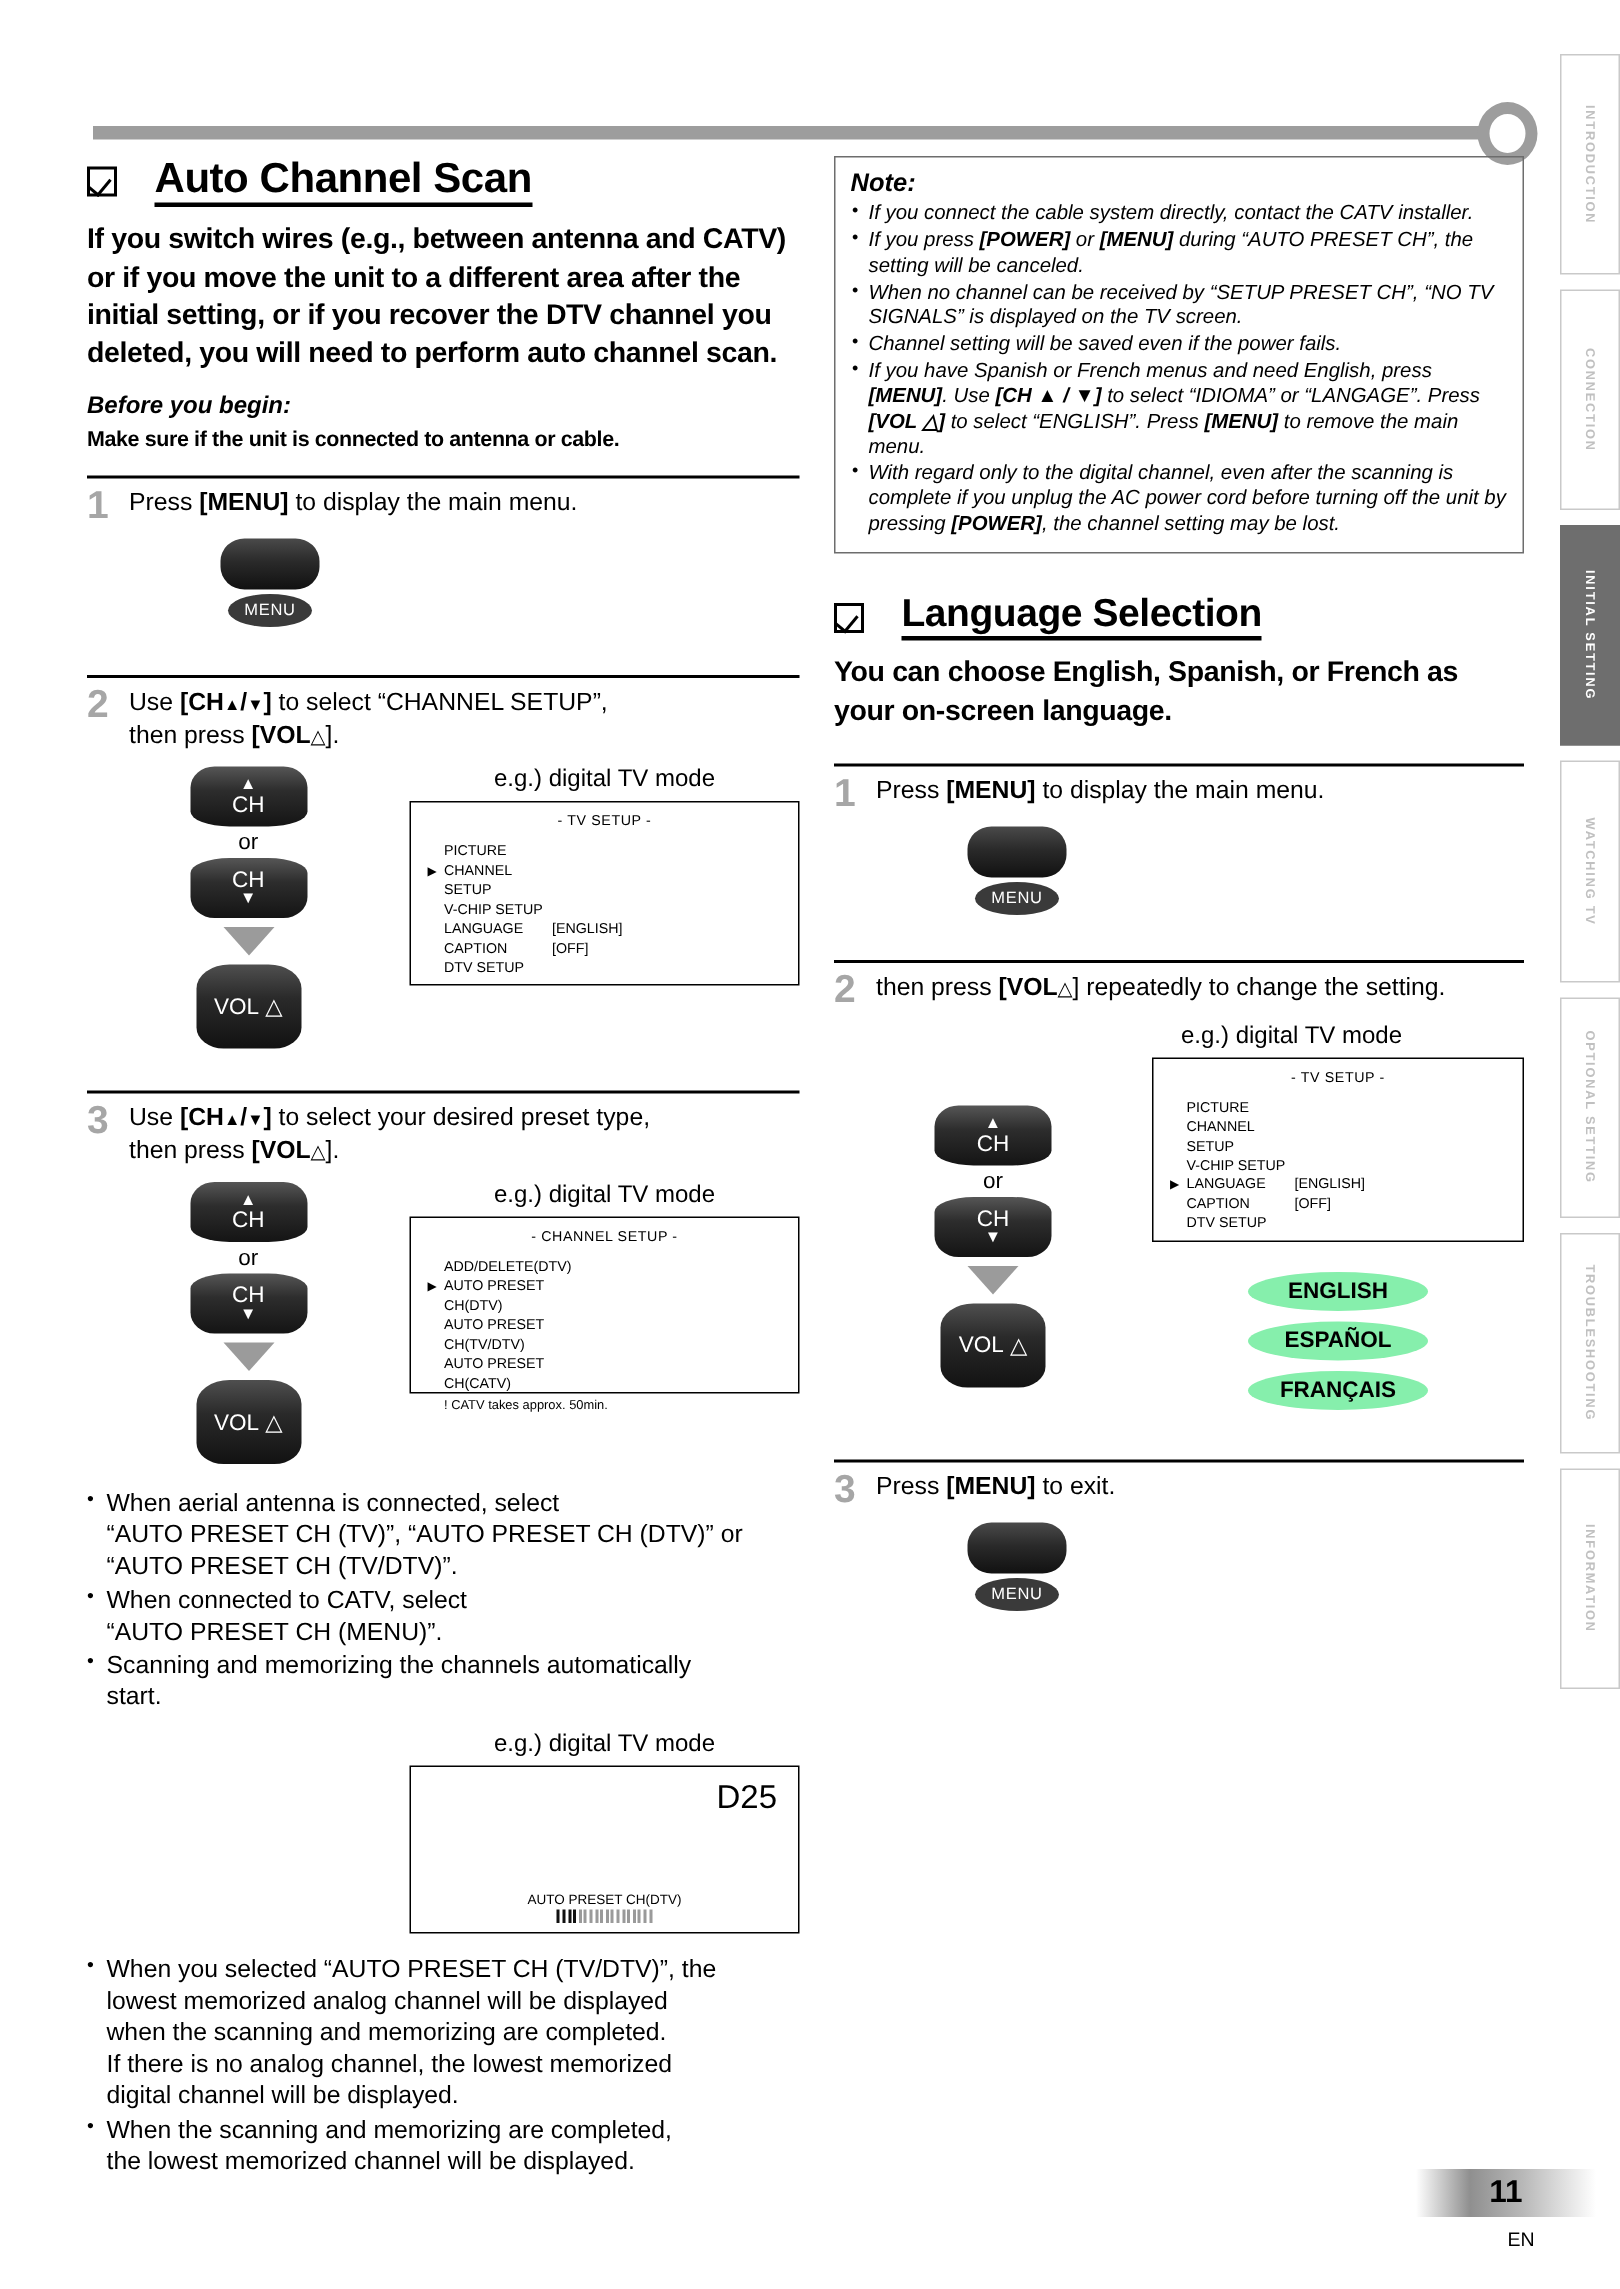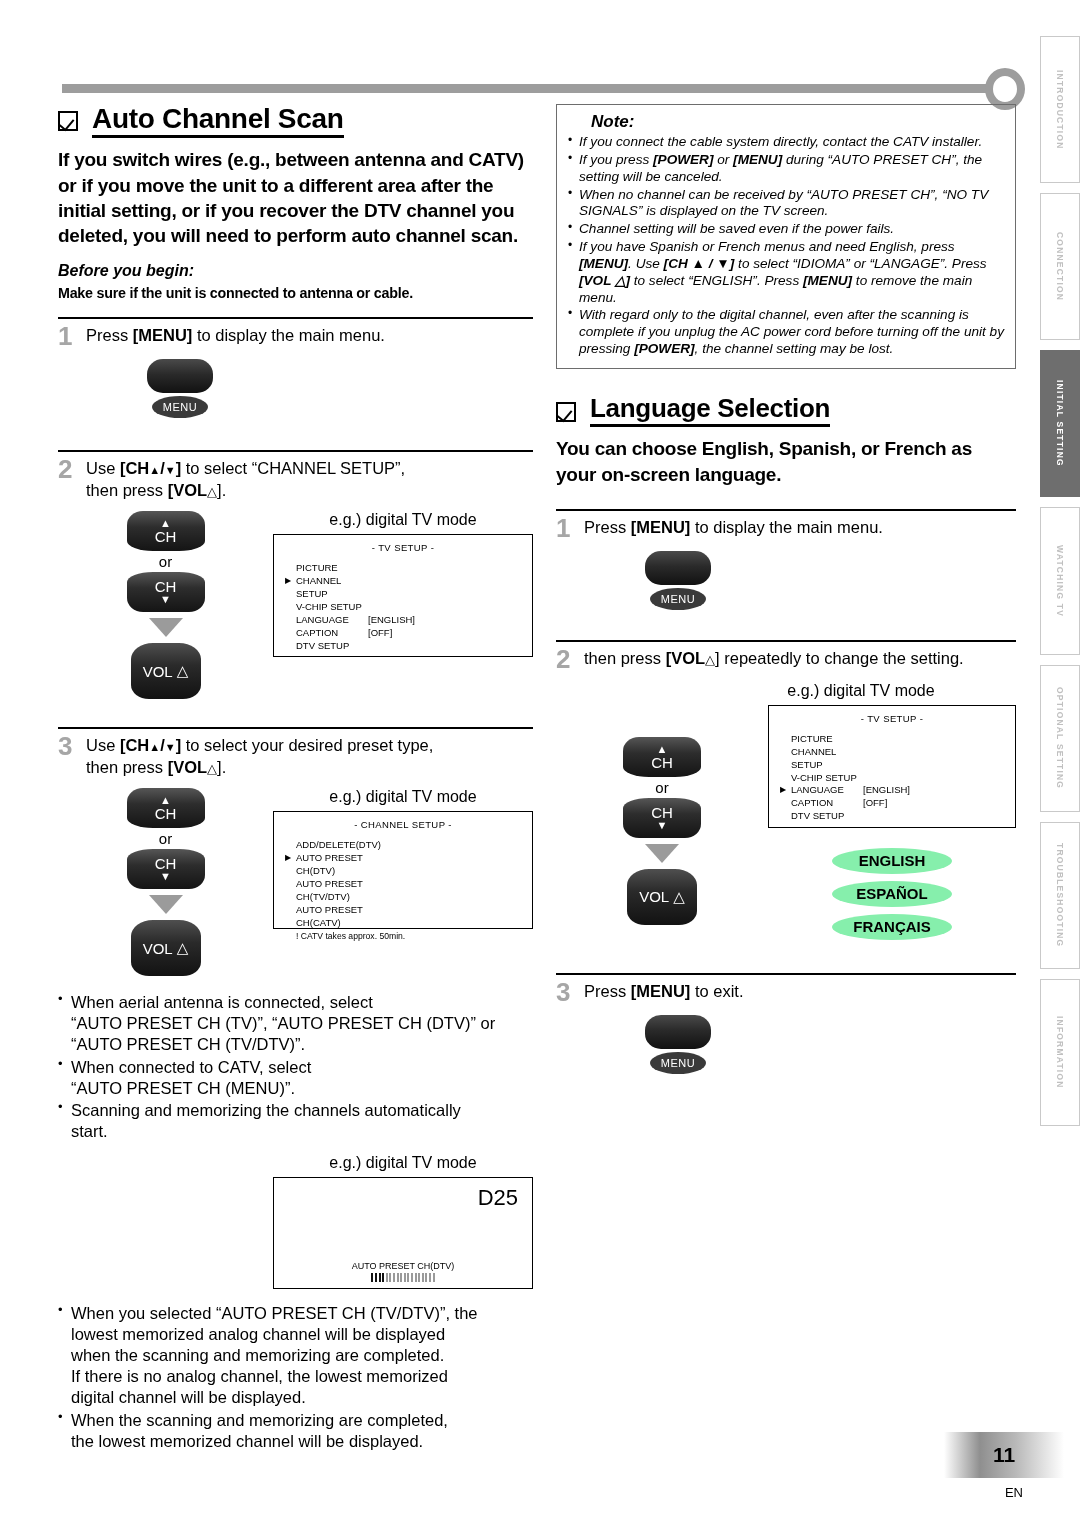--- a/index.html
+++ b/index.html
@@ -27,21 +27,21 @@
      white-space:nowrap;
   }
   .tab.active { background:#6e6e6e; border-color:#6e6e6e; }
   .tab.active span { color:#ffffff; }
 
   
   #col-left  { position:absolute; left:58px;  top:104px; width:475px; }
   #col-right { position:absolute; left:556px; top:104px; width:460px; }
 
   
-  .sec-head { display:flex; align-items:flex-start; gap:14px; }
+  .sec-head { display:flex; align-items:flex-start; gap:25px; }
   .chk { width:20px; height:20px; border:2.2px solid #000; position:relative; flex:0 0 auto; margin-top:7px; }
   .chk::after{ content:""; position:absolute; left:2px; top:3px; width:7px; height:12px;
      border:solid #000; border-width:0 2.6px 2.6px 0; transform:rotate(40deg); }
   .sec-title { font-size:28px; font-weight:bold; letter-spacing:-0.3px;
      border-bottom:3.5px solid #000; padding-bottom:2px; line-height:1.05; }
   .sec-title.sm { font-size:26px; }
 
   .intro { font-size:19px; font-weight:bold; line-height:1.33; margin-top:9px;
      letter-spacing:-0.25px; }
   .before { font-size:16px; font-weight:bold; font-style:italic; margin-top:14px; }
@@ -105,35 +105,35 @@
 
   
   ul.bl { list-style:none; margin:0; padding:0; }
   ul.bl li { font-size:16.5px; line-height:1.28; padding-left:13px; position:relative;
      margin-bottom:1px; }
   ul.bl li::before{ content:"\2022"; position:absolute; left:0; top:-1px; font-size:13px; }
   ul.bl li .ind { display:block; }
 
   
   #notebox { border:1.6px solid #6d6d6d; padding:7px 10px 9px 10px; }
-  #notebox .nt { font-size:17px; font-weight:bold; font-style:italic; margin-bottom:2px;margin-left:24px; }
+  #notebox .nt { font-size:17px; font-weight:bold; font-style:italic; margin-bottom:2px; }
   #notebox ul { list-style:none; margin:0; padding:0; }
   #notebox li { font-size:13.6px; font-style:italic; line-height:1.24; padding-left:12px;
      position:relative; margin-bottom:1px; }
   #notebox li::before{ content:"\2022"; position:absolute; left:1px; top:-1px; font-size:12px;
      font-style:normal; }
   #notebox b { font-weight:bold; font-style:italic; }
 
   
   .pill { width:120px; height:26px; border-radius:50%; background:#86efac;
      display:flex; align-items:center; justify-content:center;
      font-size:15px; font-weight:bold; margin-bottom:7px; }
 
   
-  #pagebar { position:absolute; right:16px; bottom:48px; width:120px; height:46px;
+  #pagebar { position:absolute; right:16px; bottom:48px; width:120px; height:32px;
      background:linear-gradient(90deg,#ffffff 0%,#8f8f8f 30%,#b9b9b9 60%,#ffffff 100%);
      display:flex; align-items:center; justify-content:center; }
   #pagenum { font-size:21px; font-weight:bold; color:#000; }
   #pagelang { position:absolute; right:57px; bottom:26px; font-size:13px; }
 </style>
 </head>
 <body>
 
 <div id="top-rule"></div>
 <div id="top-rule-knob"></div>
@@ -351,21 +351,21 @@
     </ul>
 </div>
 
 <div id="col-right">
 
   <div id="notebox">
     <div class="nt">Note:</div>
     <ul id="note-list">
         <li><span>If you connect the cable system directly, contact the CATV installer.</span></li>
         <li><span>If you press </span><b>[POWER]</b><span> or </span><b>[MENU]</b><span> during “AUTO PRESET CH”, the setting will be canceled.</span></li>
-        <li><span>When no channel can be received by “AUTO PRESET CH”, “NO TV SIGNALS” is displayed on the TV screen.</span></li>
+        <li><span>When no channel can be received by “SETUP PRESET CH”, “NO TV SIGNALS” is displayed on the TV screen.</span></li>
         <li><span>Channel setting will be saved even if the power fails.</span></li>
         <li><span>If you have Spanish or French menus and need English, press </span><b>[MENU]</b><span>. Use </span><b>[CH ▲ / ▼]</b><span> to select “IDIOMA” or “LANGAGE”. Press </span><b>[VOL △]</b><span> to select “ENGLISH”. Press </span><b>[MENU]</b><span> to remove the main menu.</span></li>
         <li><span>With regard only to the digital channel, even after the scanning is complete if you unplug the AC power cord before turning off the unit by pressing </span><b>[POWER]</b><span>, the channel setting may be lost.</span></li>
       </ul>
   </div>
 
   <div class="sec-head" style="margin-top:26px;">
     <div class="chk"></div>
     <div class="sec-title sm">Language Selection</div>
   </div>

